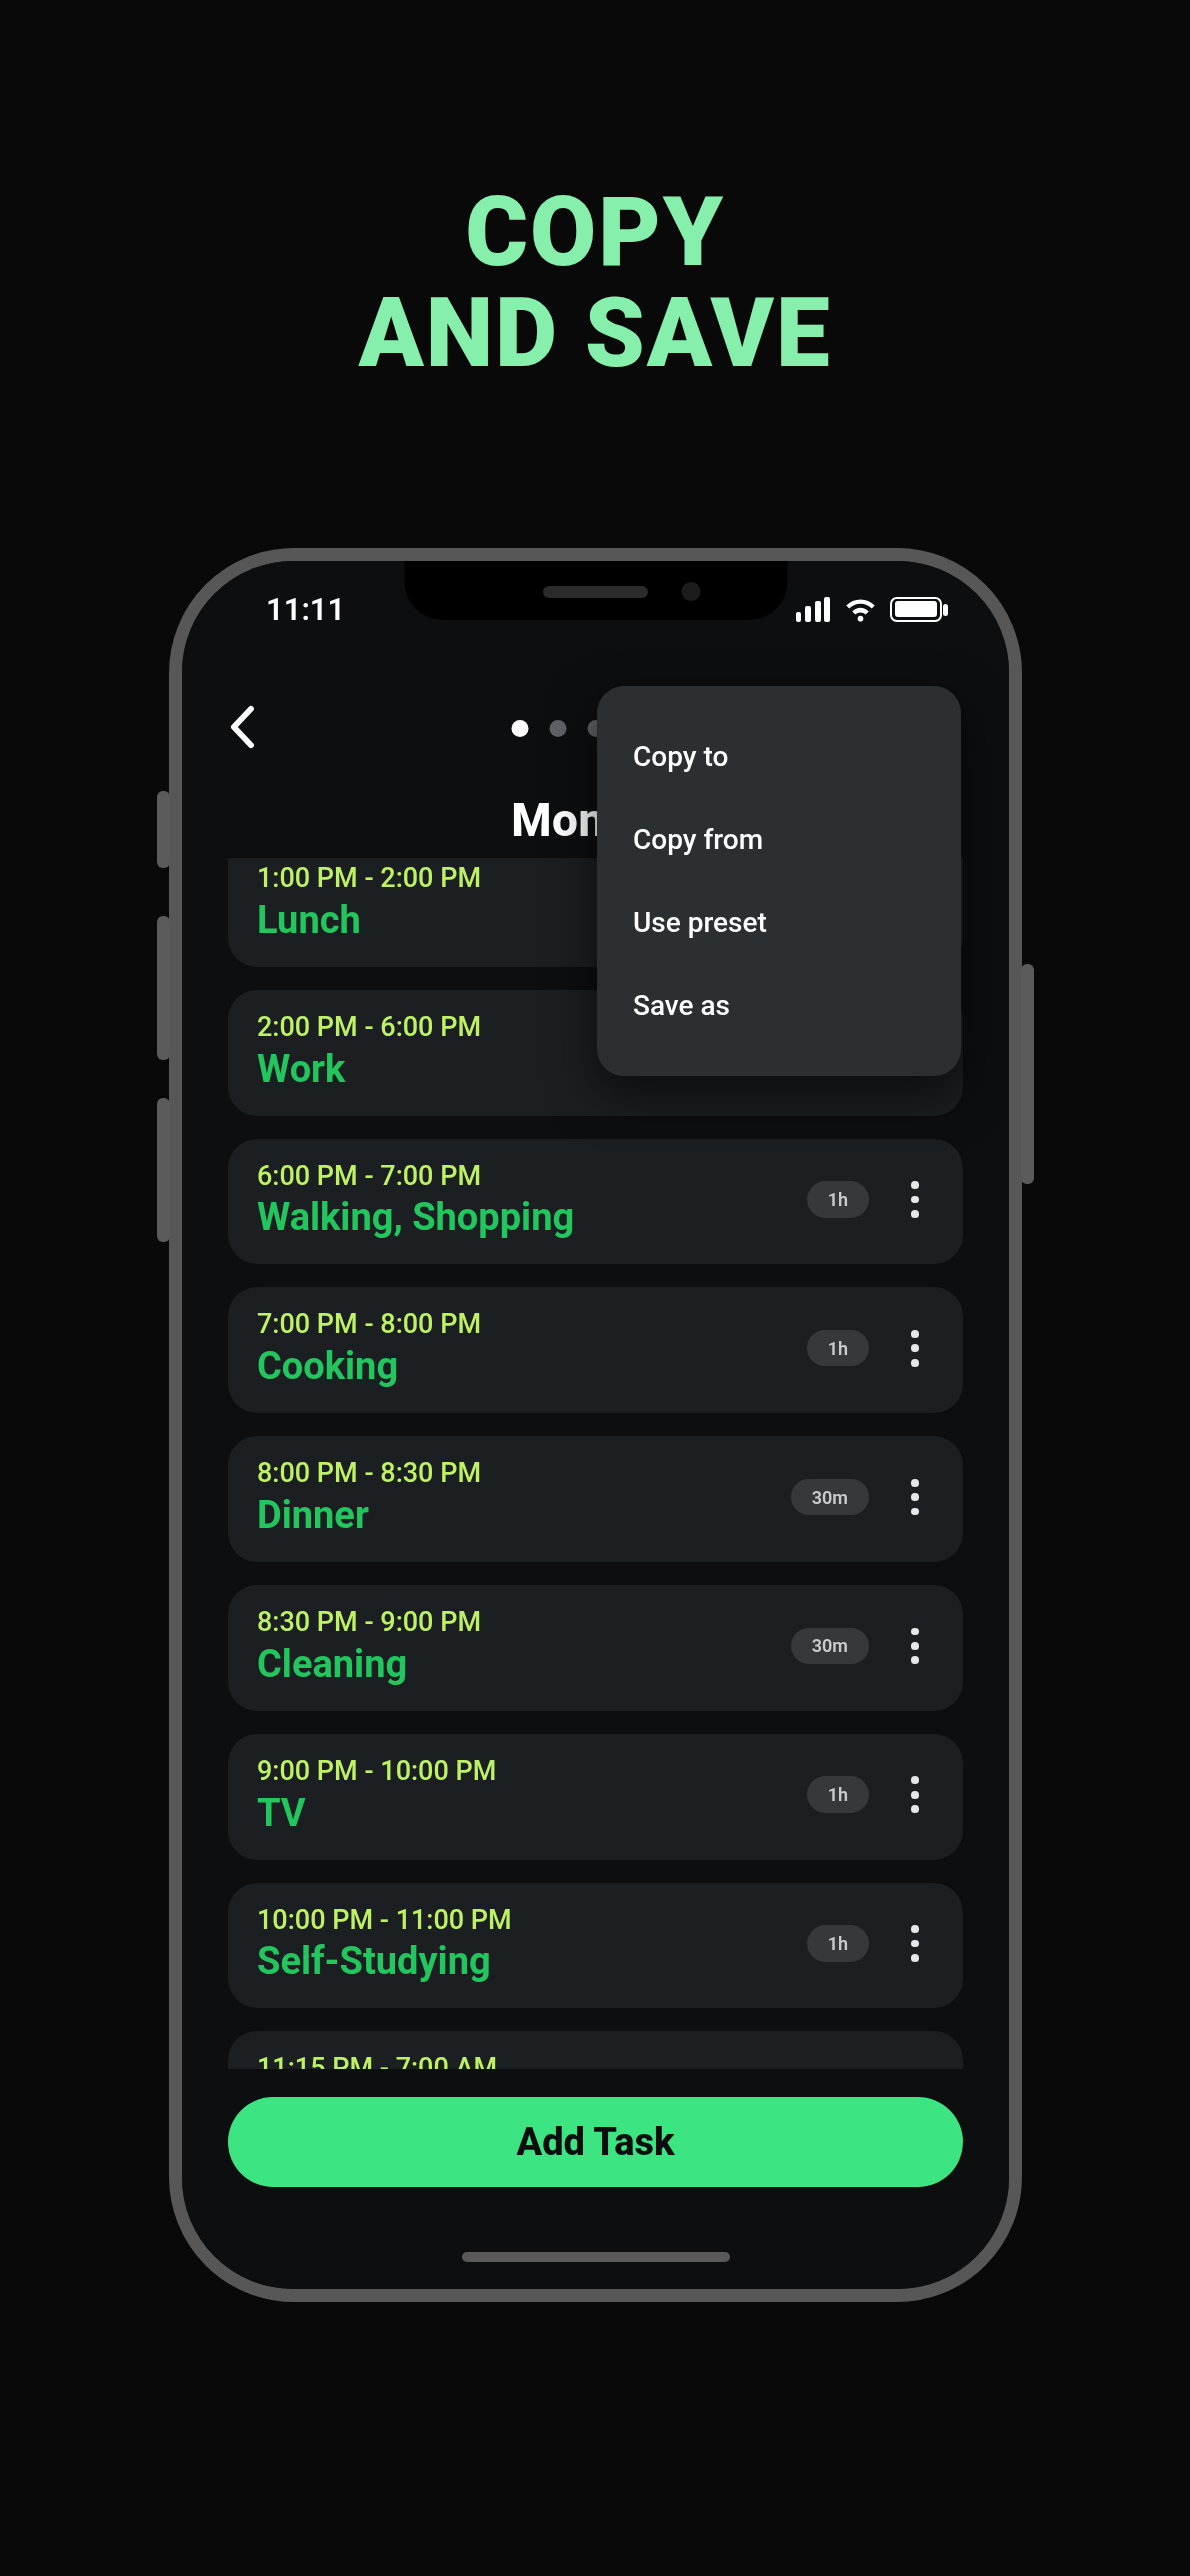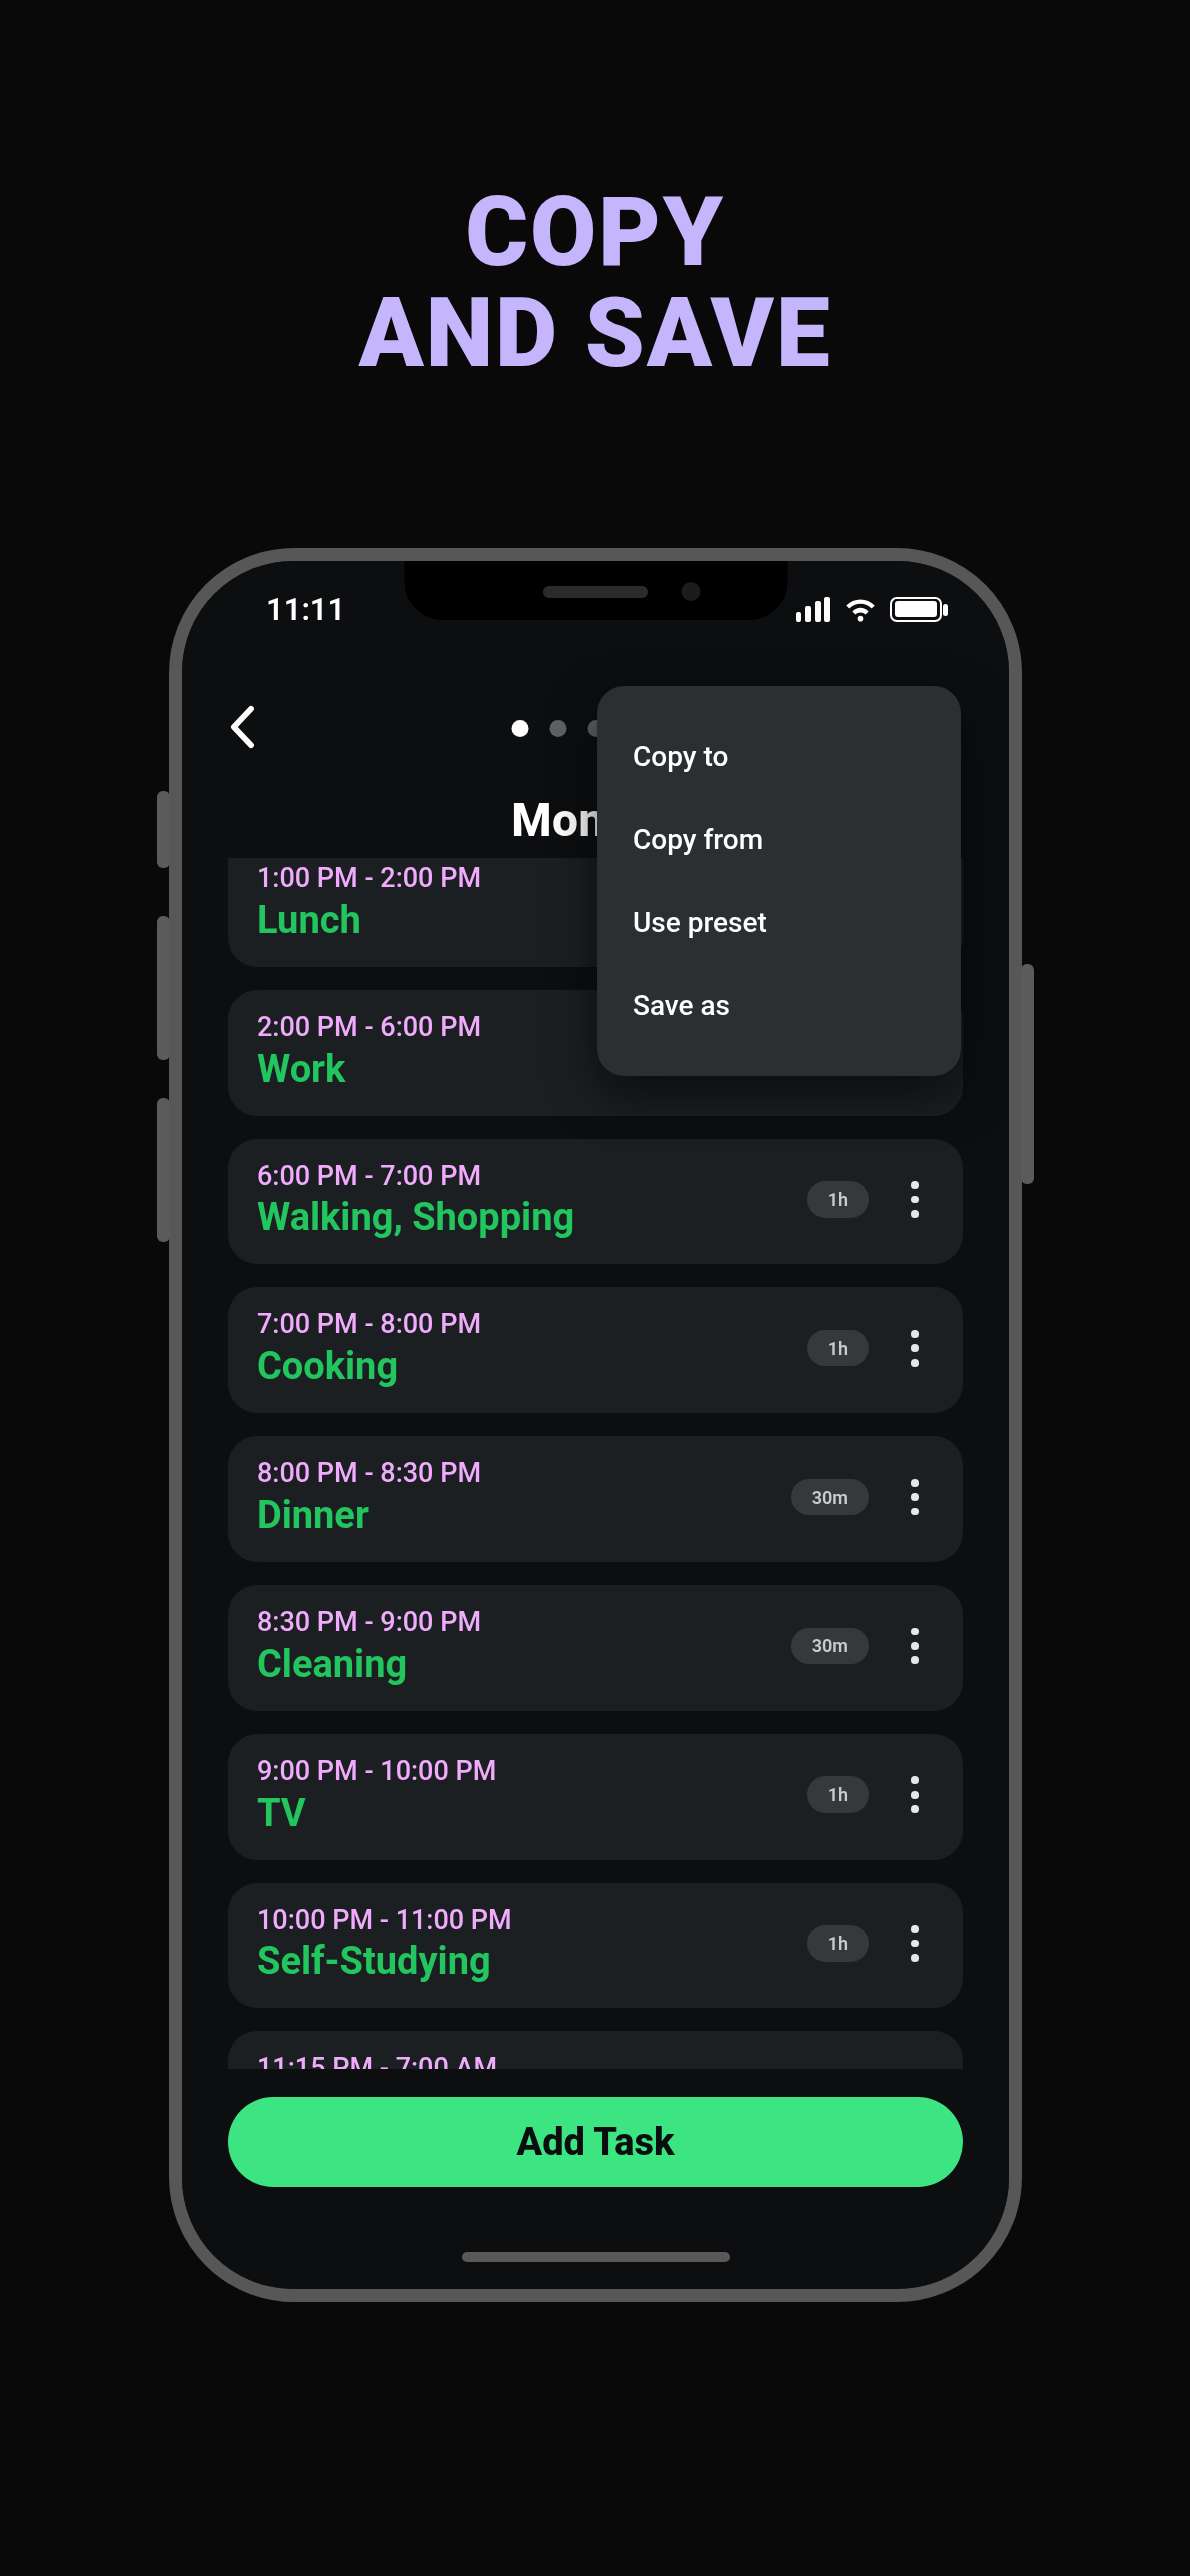--- a/index.html
+++ b/index.html
@@ -1,19 +1,19 @@
 <!DOCTYPE html>
 <html><head>
 <meta charset="utf-8">
 <style>
   * { margin:0; padding:0; box-sizing:border-box; }
   html,body { width:1190px; height:2576px; background:#090909; font-family:-apple-system,BlinkMacSystemFont,"Segoe UI",Roboto,Helvetica,Arial,sans-serif; overflow:hidden; }
 
   
-  .promo-title { position:absolute; left:0; width:1190px; top:182px; text-align:center; color:#c4b5fd; font-weight:900; letter-spacing:1.9px; font-size:96px; line-height:1.05; }
+  .promo-title { position:absolute; left:0; width:1190px; top:182px; text-align:center; color:#86efac; font-weight:900; letter-spacing:1.9px; font-size:96px; line-height:1.05; }
 
   
   .phone {
     position:absolute; left:169px; top:548px; width:853px; height:1754px;
     border-radius:125px; background:#0c0e10;
     border:13.4px solid #575757;
     box-shadow:0 0 0 3.8px #2a2a2a inset;
   }
   
   .side-btn { position:absolute; background:#5b5b5b; border-radius:5.8px; }
@@ -48,21 +48,21 @@
   .dots span { width:17px; height:17px; border-radius:50%; background:#5d6266; }
   .dots span.active { background:#fff; }
 
   .day-title { position:absolute; top:232px; left:0; right:0; text-align:center; color:#fff; font-weight:800; font-size:46px; letter-spacing:0.5px; }
 
   
   .tasks { position:absolute; top:297px; left:0; right:0; bottom:220px; overflow:hidden; padding:0 46px; }
   .task { background:#1b1f22; border-radius:29px; padding:21px 29px 25px 29px; margin-bottom:23px; display:flex; align-items:center; position:relative; }
   .task.partial { border-top-left-radius:0; border-top-right-radius:0; margin-top:-29px; padding-top:33px; }
   .task .info { flex:1; }
-  .task .time { color:#f0abfc; font-size:27px; font-weight:500; }
+  .task .time { color:#bef264; font-size:27px; font-weight:500; }
   .task .title { color:#22c55e; font-size:38px; font-weight:700; margin-top:3.8px; }
   .badge { background:#36393c; color:#c9cccd; font-size:18px; font-weight:600; padding:7.7px 21px; border-radius:21px; margin-right:27px; white-space:nowrap; }
   .kebab { width:38px; display:flex; justify-content:center; }
   .kebab-inner { display:flex; flex-direction:column; gap:6.7px; align-items:center; }
   .kebab-inner span { width:7.7px; height:7.7px; background:#e6e8e8; border-radius:50%; }
 
   
   .menu { position:absolute; top:125px; right:48px; width:364px; background:#2b2f32; border-radius:27px; padding:29px 36px; z-index:40; box-shadow:0 19px 48px rgba(0,0,0,.6); }
   .menu-item { color:#fff; font-size:28px; font-weight:500; padding:25px 0; }
 

